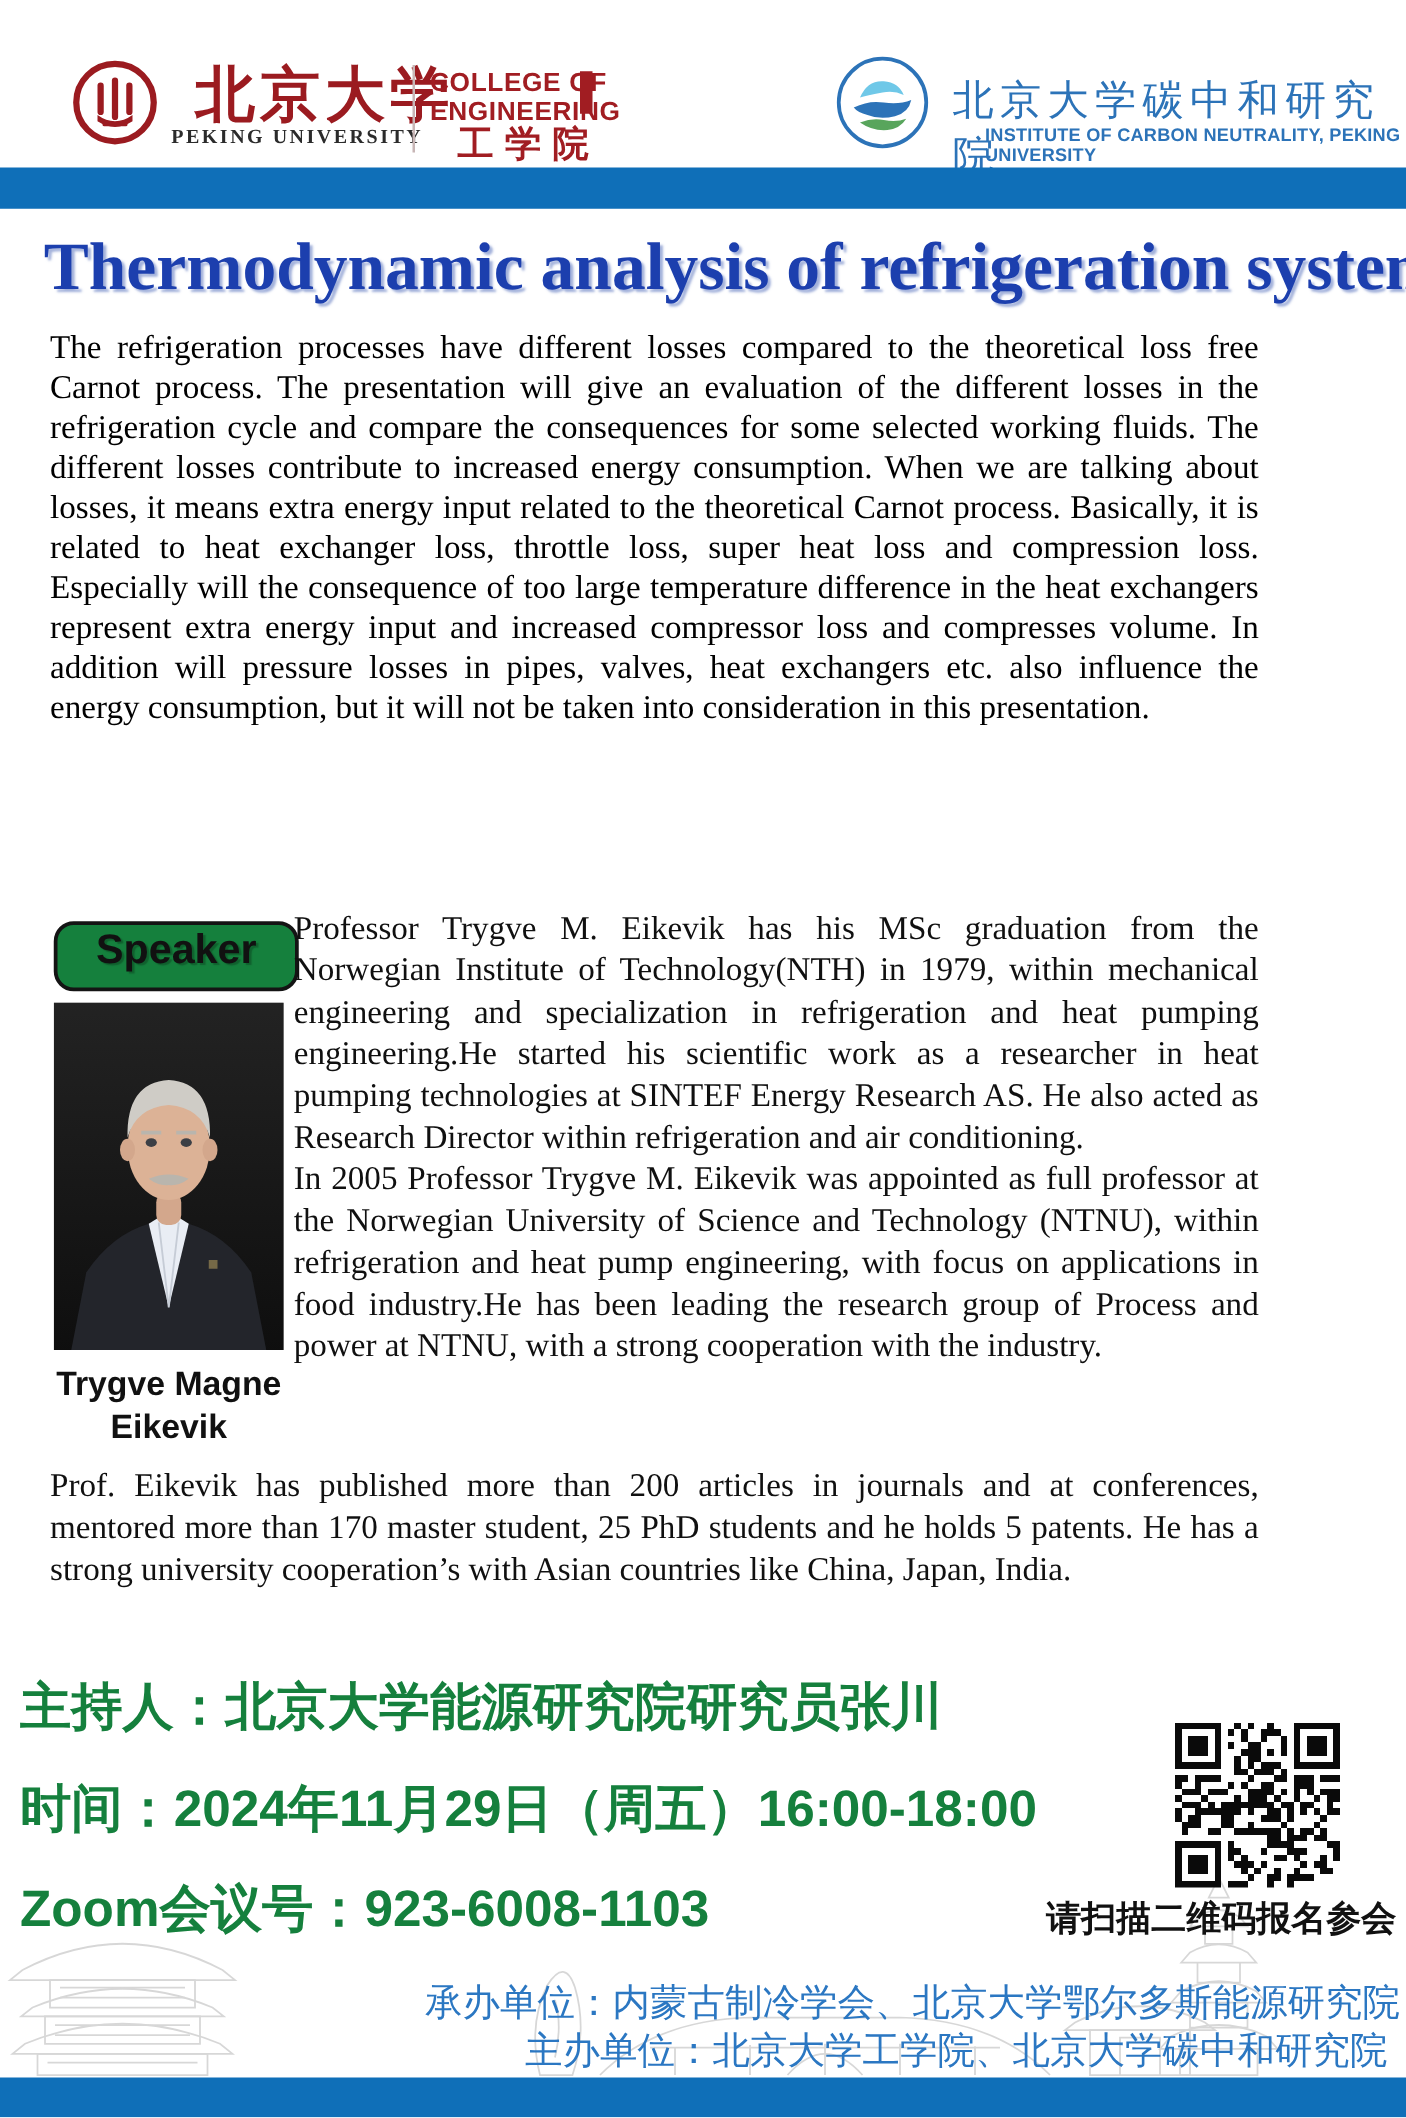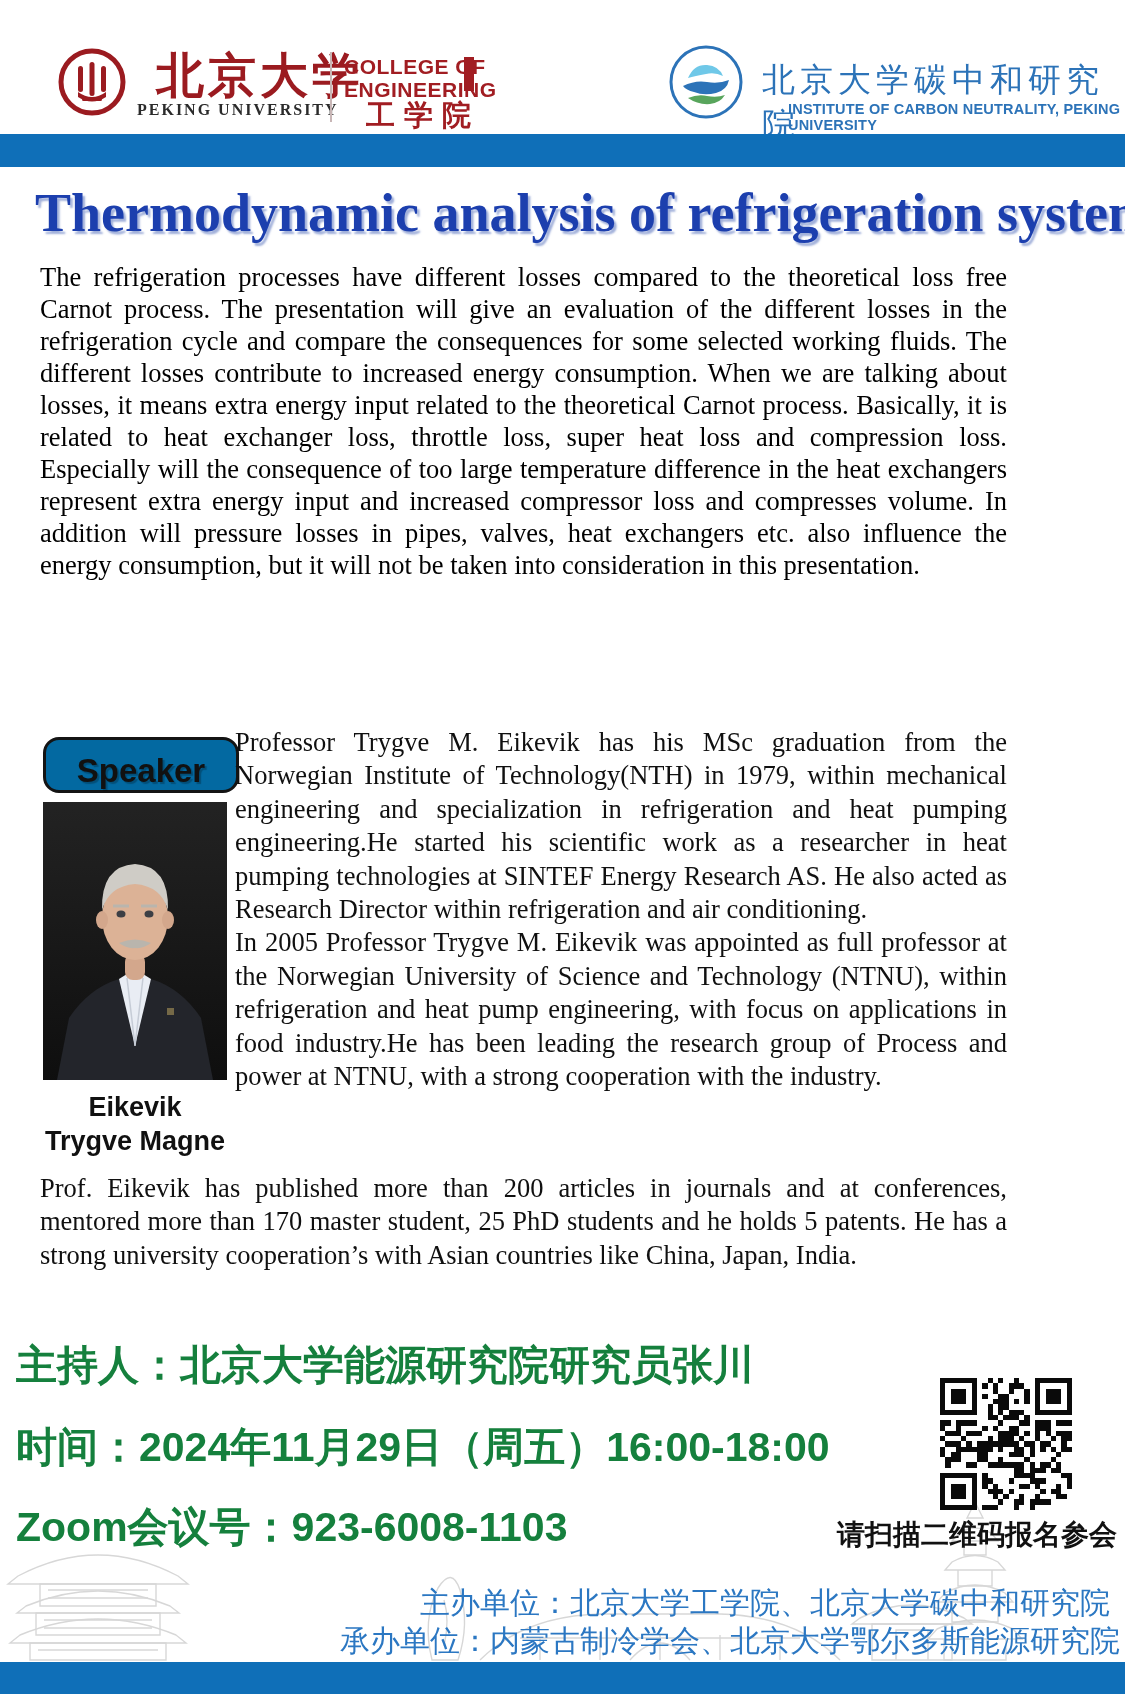--- a/index.html
+++ b/index.html
@@ -20,21 +20,21 @@
   .icn-en{position:absolute;left:788px;top:101px;font-size:14.5px;font-weight:bold;color:#2c73b8;letter-spacing:.2px;}
   .blue-band{position:absolute;left:0;top:134px;width:1125px;height:33px;background:#0f6fb8;}
   
   .title{position:absolute;left:35px;top:182px;width:975px;text-align:center;font-size:54px;font-weight:bold;
          color:#1c3fae;font-family:"Liberation Serif","DejaVu Serif",serif;
          text-shadow:2.5px 2.5px 2px rgba(130,150,205,.75);white-space:nowrap;}
   .abstract{position:absolute;left:40px;top:261px;width:967px;font-size:26.5px;line-height:32px;color:#000000;
             text-align:justify;font-family:"Liberation Serif","DejaVu Serif",serif;}
   
   .spk-badge{position:absolute;left:43px;top:737px;width:190px;height:50px;border:3.5px solid #141414;border-radius:16px;
-             background:#0369a1;display:flex;align-items:flex-end;justify-content:center;}
+             background:#15803d;display:flex;align-items:flex-start;justify-content:center;}
   .spk-badge span{font-size:33px;font-weight:bold;color:#111;text-shadow:2px 2px 1px rgba(0,0,0,.25);}
   .spk-photo{position:absolute;left:43px;top:802px;width:184px;height:278px;}
   .spk-name{position:absolute;left:18px;top:1090px;width:234px;text-align:center;font-size:27px;line-height:34px;
             font-weight:bold;color:#111;}
   .bio{position:absolute;left:235px;top:726px;width:772px;font-size:26.5px;line-height:33.4px;color:#101010;
        text-align:justify;font-family:"Liberation Serif","DejaVu Serif",serif;}
   .bio p{margin:0;}
   .bio-wide{position:absolute;left:40px;top:1172px;width:967px;font-size:26.5px;line-height:33.4px;color:#101010;
             text-align:justify;font-family:"Liberation Serif","DejaVu Serif",serif;}
   
@@ -119,22 +119,22 @@
       <path d="M59 108 Q58 64 92 62 Q126 64 125 108 Q118 84 92 82 Q66 84 59 108 Z" fill="#cfccc6"></path>
       <path d="M76 141 Q92 134 108 141 Q100 147 92 146 Q84 147 76 141 Z" fill="#b9b5ad"></path>
       <ellipse cx="78" cy="112" rx="4.5" ry="3.5" fill="#3c3f45"></ellipse>
       <ellipse cx="106" cy="112" rx="4.5" ry="3.5" fill="#3c3f45"></ellipse>
       <path d="M70 104 h16 M98 104 h16" stroke="#b9b5ad" stroke-width="3" fill="none"></path>
       <rect x="124" y="206" width="7" height="7" fill="#8a7b4f" opacity="0.8"></rect>
     </svg>
   </div>
 
   <div class="spk-name">
+    <div>Trygve Magne</div>
     <div>Eikevik</div>
-    <div>Trygve Magne</div>
   </div>
 
   <div class="bio">
     <p>Professor Trygve M. Eikevik has his MSc graduation from the Norwegian Institute of Technology(NTH) in 1979, within mechanical engineering and specialization in refrigeration and heat pumping engineering.He started his scientific work as a researcher in heat pumping technologies at SINTEF Energy Research AS. He also acted as Research Director within refrigeration and air conditioning.</p>
     <p>In 2005 Professor Trygve M. Eikevik was appointed as full professor at the Norwegian University of Science and Technology (NTNU), within refrigeration and heat pump engineering, with focus on applications in food industry.He has been leading the research group of Process and power at NTNU, with a strong cooperation with the industry.</p>
   </div>
   <div class="bio-wide">Prof. Eikevik has published more than 200 articles in journals and at conferences, mentored more than 170 master student, 25 PhD students and he holds 5 patents. He has a strong university cooperation’s with Asian countries like China, Japan, India.</div>
 
   <div class="evt evt-host">主持人：北京大学能源研究院研究员张川</div>
   <div class="evt evt-time">时间：2024年11月29日（周五）16:00-18:00</div>
@@ -381,18 +381,18 @@
         <path d="M975 12 l-8 16 h16 z"></path>
         <path d="M958 44 q17 -12 34 0 l6 7 h-46 z M964 51 h22 v14 h-22 z"></path>
         <path d="M952 72 q23 -13 46 0 l7 8 h-60 z M958 80 h34 v16 h-34 z"></path>
         <path d="M945 103 q30 -16 60 0 l8 9 h-76 z M952 112 h46 v20 h-46 z"></path>
         <path d="M937 139 q38 -18 76 0 l9 10 h-94 z M944 149 h62 v21 h-62 z"></path>
       </g>
     </svg>
   </div>
 
   <div class="org">
+    <div>承办单位：内蒙古制冷学会、北京大学鄂尔多斯能源研究院</div>
     <div>主办单位：北京大学工学院、北京大学碳中和研究院</div>
-    <div>承办单位：内蒙古制冷学会、北京大学鄂尔多斯能源研究院</div>
   </div>
 
   <div class="bottom-bar"></div>
 </div>
 
 </body></html>

